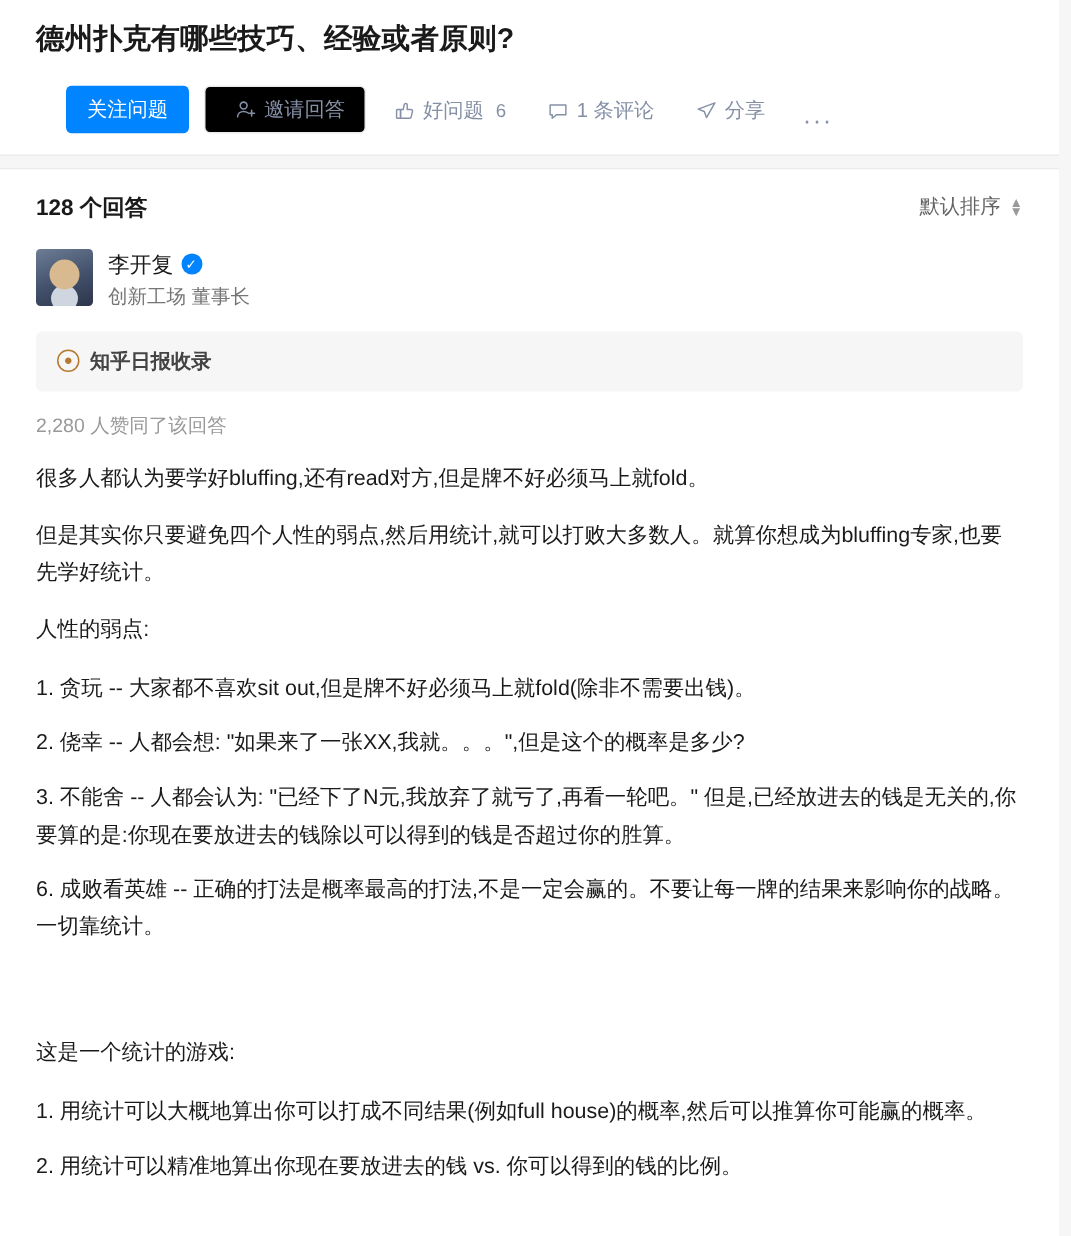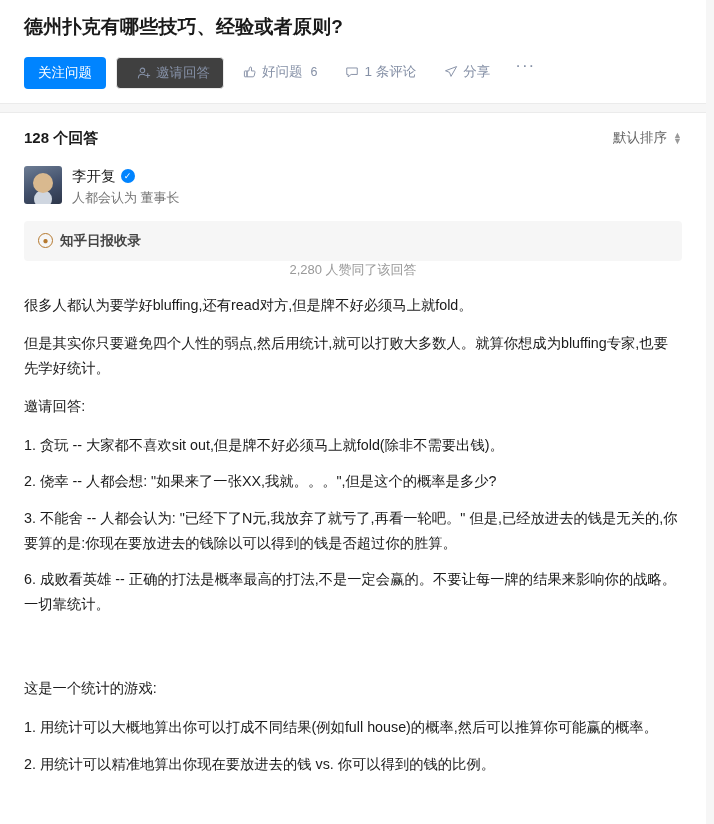--- a/index.html
+++ b/index.html
@@ -28,23 +28,24 @@
   .question-title {
     font-size: 19px;
     font-weight: bold;
     line-height: 1.4;
     color: #1a1a1a;
     margin: 0 0 16px 0;
     letter-spacing: 0.2px;
   }
   .action-bar {
     display: flex;
-    align-items: flex-start;
+    align-items: flex-end;
     gap: 10px;
     padding-bottom: 14px;
+    margin-left: 20px;
   }
   .btn {
     display: inline-flex;
     align-items: center;
     gap: 5px;
     height: 32px;
     padding: 0 13px;
     border-radius: 4px;
     font-size: 13.5px;
     cursor: pointer;
@@ -55,21 +56,21 @@
     background: #0084ff;
     color: #ffffff;
     font-weight: normal;
   }
   .btn-outline {
     background: #ffffff;
     color: #0084ff;
     border: 1px solid #0084ff;
   }
   .btn-ghost {
-    background: #404040;
+    background: #000000;
     color: #8590a6;
     border: 1px solid #ebebeb;
     padding-left: 20px;
   }
   .btn-plain {
     background: transparent;
     color: #8590a6;
     border: none;
     padding: 0 9px;
     height: 30px;
@@ -212,22 +213,21 @@
     font-size: 10px;
     display: inline-flex;
     align-items: center;
     justify-content: center;
     flex: 0 0 auto;
   }
 
   .voters {
     font-size: 13px;
     color: #999999;
-    margin: 0 0 8px 0;
-    text-align: center;
+    margin: 14px 0 8px 0;
   }
 
   .answer-body {
     font-size: 14.3px;
     line-height: 1.72;
     color: #1a1a1a;
   }
   .answer-body p { margin: 14px 0; }
   .answer-body p.tight { margin: 12px 0; }
   .answer-body .spacer { height: 34px; }
@@ -305,35 +305,35 @@
       </div>
     </div>
 
     <div class="author-row">
       <div class="avatar"></div>
       <div class="author-meta">
         <div class="author-name-line">
           <span class="author-name">李开复</span>
           <span class="verified-badge">✓</span>
         </div>
-        <div class="author-bio">人都会认为 董事长</div>
+        <div class="author-bio">创新工场 董事长</div>
       </div>
     </div>
 
     <div class="daily-badge">
       <span class="daily-icon">●</span>
       <span>知乎日报收录</span>
     </div>
 
     <div class="voters">2,280 人赞同了该回答</div>
 
     <div class="answer-body">
       <p>很多人都认为要学好bluffing,还有read对方,但是牌不好必须马上就fold。</p>
       <p>但是其实你只要避免四个人性的弱点,然后用统计,就可以打败大多数人。就算你想成为bluffing专家,也要先学好统计。</p>
-      <p>邀请回答:</p>
+      <p>人性的弱点:</p>
       <p class="tight">1. 贪玩 -- 大家都不喜欢sit out,但是牌不好必须马上就fold(除非不需要出钱)。</p>
       <p class="tight">2. 侥幸 -- 人都会想: "如果来了一张XX,我就。。。",但是这个的概率是多少?</p>
       <p class="tight">3. 不能舍 -- 人都会认为: "已经下了N元,我放弃了就亏了,再看一轮吧。" 但是,已经放进去的钱是无关的,你要算的是:你现在要放进去的钱除以可以得到的钱是否超过你的胜算。</p>
       <p class="tight">6. 成败看英雄 -- 正确的打法是概率最高的打法,不是一定会赢的。不要让每一牌的结果来影响你的战略。一切靠统计。</p>
       <div class="spacer"></div>
       <p>这是一个统计的游戏:</p>
       <p class="tight">1. 用统计可以大概地算出你可以打成不同结果(例如full house)的概率,然后可以推算你可能赢的概率。</p>
       <p class="tight">2. 用统计可以精准地算出你现在要放进去的钱 vs. 你可以得到的钱的比例。</p>
     </div>
   </div>

